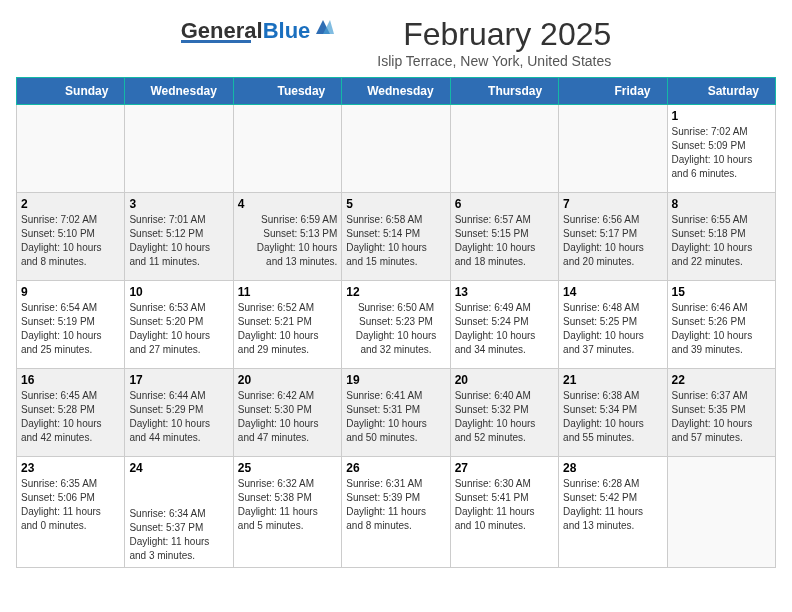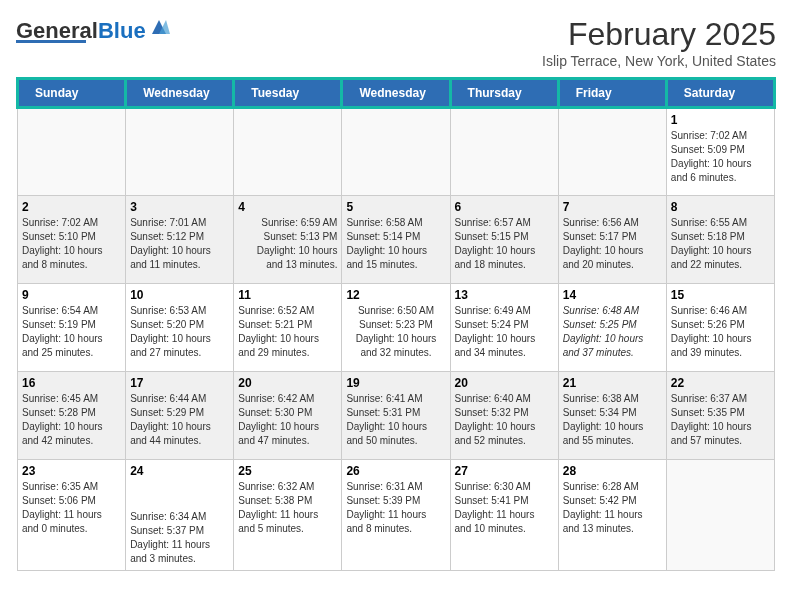--- a/index.html
+++ b/index.html
@@ -5,21 +5,21 @@
     * { box-sizing: border-box; margin: 0; padding: 0; }
     body {
       font-family: Arial, sans-serif;
       background: #fff;
       width: 792px;
       min-height: 612px;
       padding: 16px;
     }
     .header {
       display: flex;
-      justify-content: space-between;
+      justify-content: center;
       align-items: flex-start;
       margin-bottom: 8px;
     }
     .logo {
       display: flex;
       flex-direction: column;
       align-items: flex-start;
     }
     .logo-text {
       font-size: 22px;
@@ -44,23 +44,23 @@
     }
     .calendar {
       width: 100%;
       border-collapse: collapse;
       font-size: 11px;
     }
     .calendar th {
       background: #2e6db4;
       color: #fff;
       padding: 6px 16px;
-      text-align: left;
+      text-align: right;
       font-size: 12px;
-      border: 3px solid #14b8a6;
+      border: 1px solid #14b8a6;
     }
     .calendar td {
       border: 1px solid #ccc;
       vertical-align: top;
       padding: 4px;
       width: calc(100% / 7);
       min-height: 80px;
       height: 88px;
     }
     .day-number {
@@ -213,21 +213,21 @@
         </td>
         <td>
           <span class="day-number">13</span>
           <div class="day-info" style="white-space: pre-line;">Sunrise: 6:49 AM
 Sunset: 5:24 PM
 Daylight: 10 hours
 and 34 minutes.</div>
         </td>
         <td>
           <span class="day-number">14</span>
-          <div class="day-info" style="white-space: pre-line; font-style: italic;">Sunrise: 6:48 AM
+          <div class="day-info" style="white-space: pre-line;">Sunrise: 6:48 AM
 Sunset: 5:25 PM
 Daylight: 10 hours
 and 37 minutes.</div>
         </td>
         <td>
           <span class="day-number">15</span>
           <div class="day-info" style="white-space: pre-line;">Sunrise: 6:46 AM
 Sunset: 5:26 PM
 Daylight: 10 hours
 and 39 minutes.</div>

